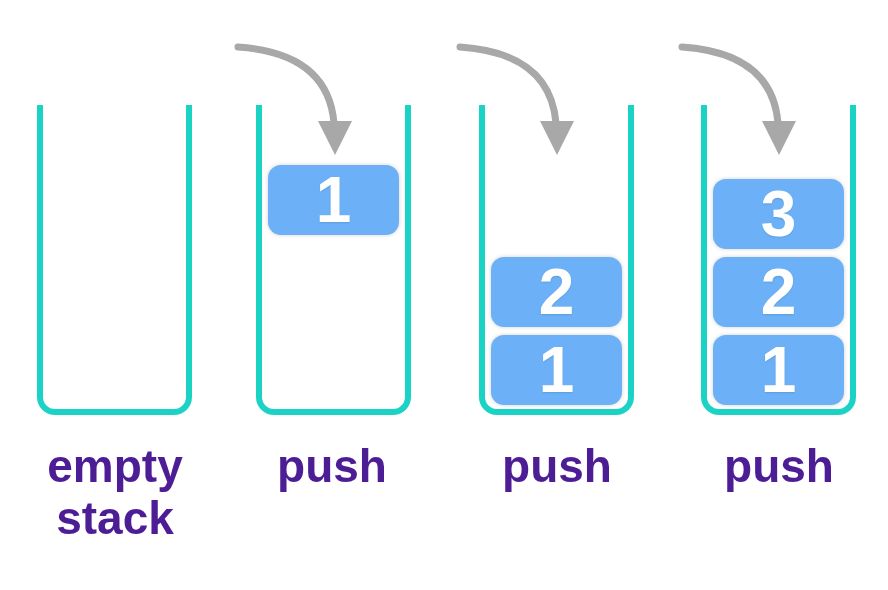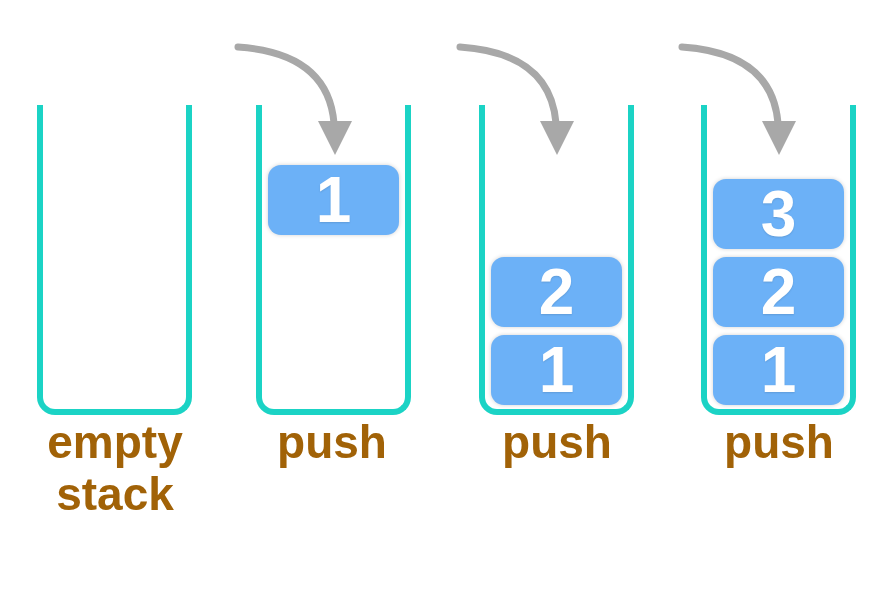--- a/index.html
+++ b/index.html
@@ -63,27 +63,27 @@
     width: 130px;
     height: 125px;
   }
   .arrow-2 { left: 232px; }
   .arrow-3 { left: 454px; }
   .arrow-4 { left: 676px; }
 
   
   .label {
     position: absolute;
-    top: 416px;
+    top: 440px;
     width: 220px;
     text-align: center;
     font-size: 46px;
     line-height: 52px;
     font-weight: bold;
-    color: #a16207;
+    color: #4c1d95;
   }
   .label-1 { left: 5px;   }
   .label-2 { left: 222px; }
   .label-3 { left: 447px; }
   .label-4 { left: 669px; }
 </style>
 </head>
 <body>
 
 <div class="canvas">

